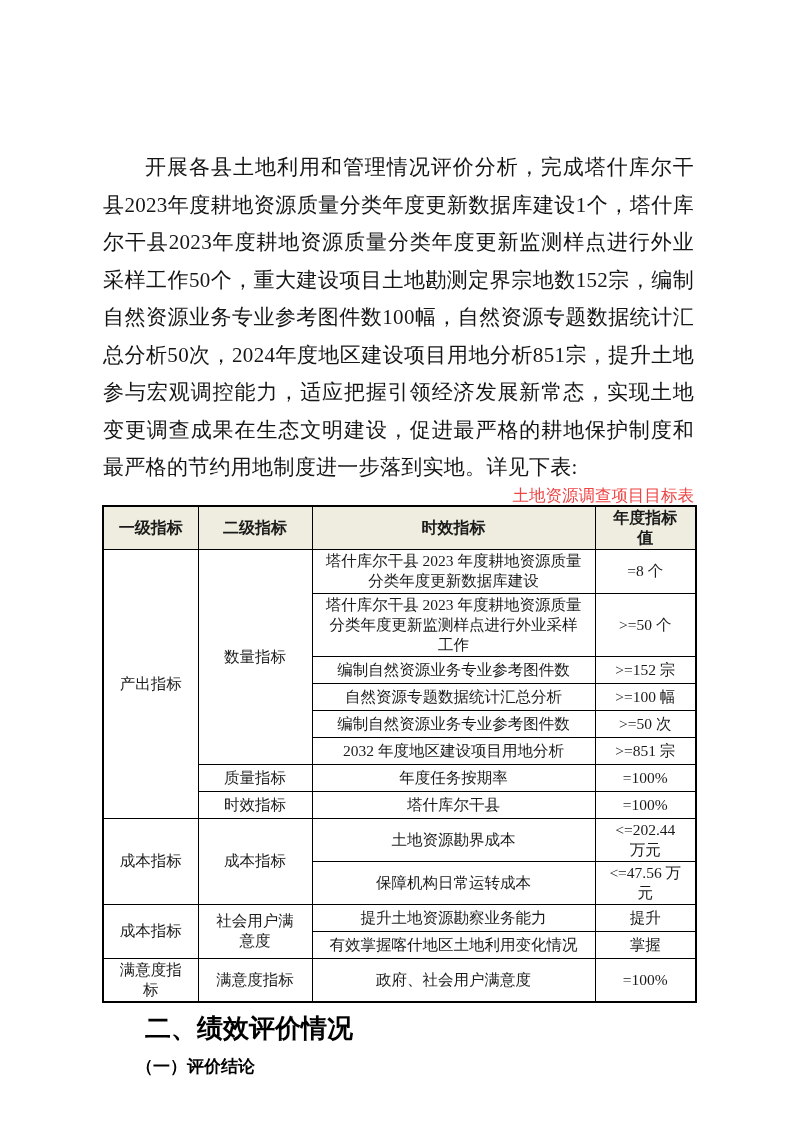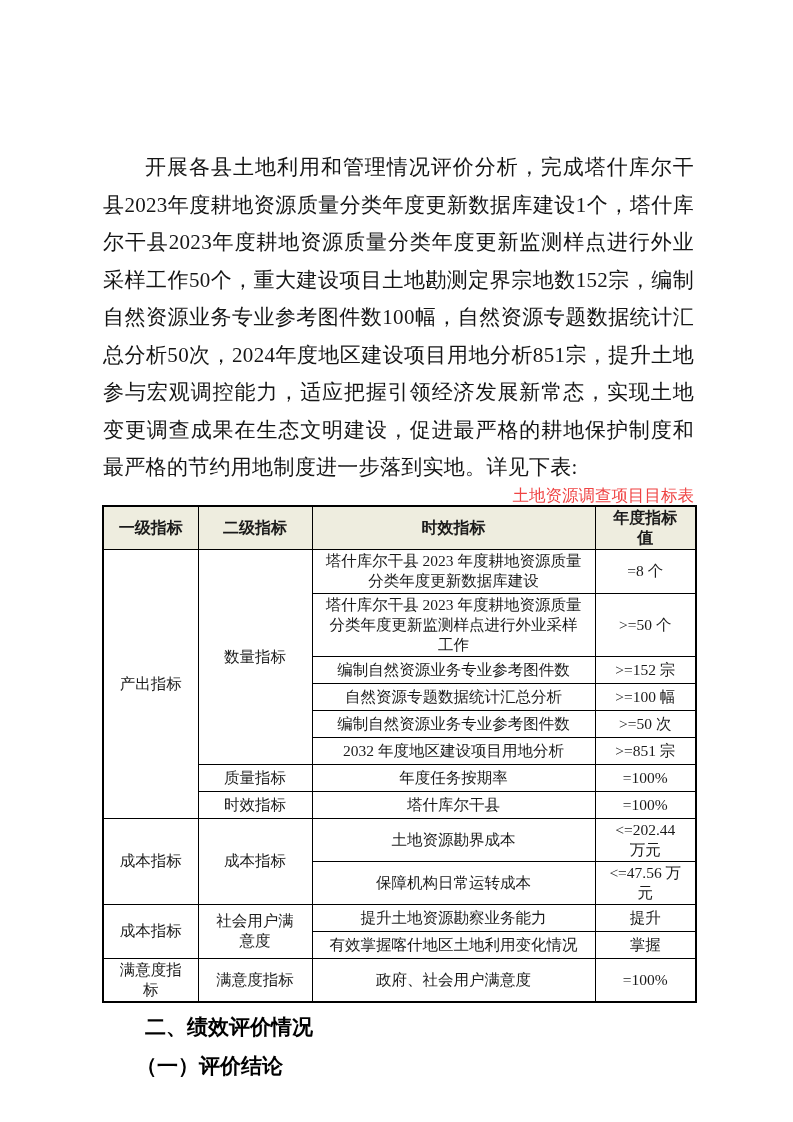--- a/index.html
+++ b/index.html
@@ -57,32 +57,32 @@
   table.indicator-table thead th {
     background: #eeeddf;
     font-weight: bold;
     font-size: 16px;
   }
   tr.row-normal { height: 27px; }
   tr.row-tall   { height: 44px; }
   .h-section {
     margin: 11px 99px 0 103px;
     padding-left: 42px;
-    font-family: Liberation Mono, monospace;
+    font-family: Liberation Serif, serif;
     font-weight: bold;
-    font-size: 21px;
+    font-size: 26px;
     line-height: 29px;
     color: #000;
   }
   .h-subsection {
     margin: 9px 99px 0 103px;
     padding-left: 33px;
     font-family: "Liberation Serif", "DejaVu Serif", serif;
     font-weight: bold;
-    font-size: 21px;
+    font-size: 17px;
     line-height: 29px;
     color: #000;
   }
 </style>
 </head>
 <body>
 
 <div class="page">
 
   <p class="para">开展各县土地利用和管理情况评价分析，完成塔什库尔干县2023年度耕地资源质量分类年度更新数据库建设1个，塔什库尔干县2023年度耕地资源质量分类年度更新监测样点进行外业采样工作50个，重大建设项目土地勘测定界宗地数152宗，编制自然资源业务专业参考图件数100幅，自然资源专题数据统计汇总分析50次，2024年度地区建设项目用地分析851宗，提升土地参与宏观调控能力，适应把握引领经济发展新常态，实现土地变更调查成果在生态文明建设，促进最严格的耕地保护制度和最严格的节约用地制度进一步落到实地。详见下表:</p>

